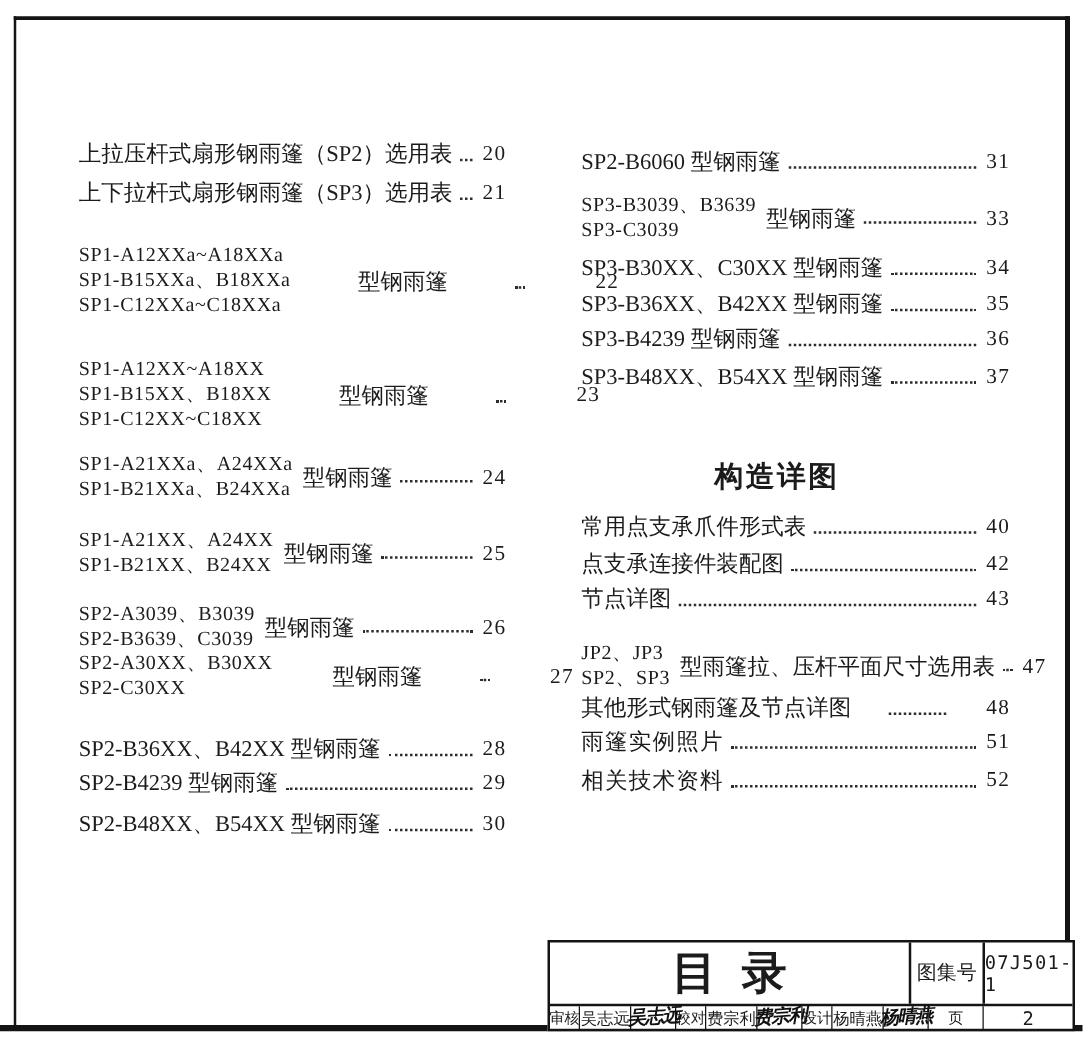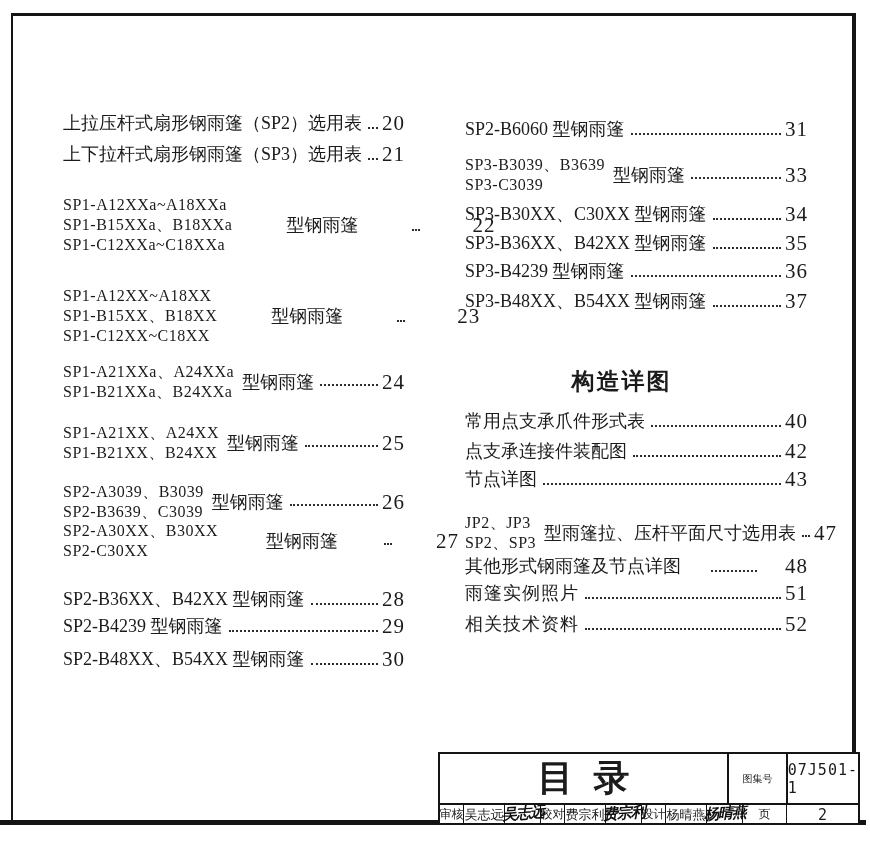--- a/index.html
+++ b/index.html
@@ -32,21 +32,21 @@
     font-size:18px;line-height:22px;white-space:nowrap;
   }
   .entry .text{flex:0 1 auto;overflow:hidden;}
   .leader{
     flex:1 1 8px;min-width:8px;align-self:flex-end;
     border-bottom:2px dotted #2e2e2e;
     margin:0 3px 5px 6px;height:0;
   }
   .pnum{
     flex:0 0 auto;min-width:24px;text-align:right;
-    font-size:21px;line-height:22px;letter-spacing:1px;
+    font-size:17px;line-height:22px;letter-spacing:1px;
   }
   .bold .text{
     font-family:"Liberation Sans",sans-serif;font-weight:normal;letter-spacing:1px;
   }
 
   .group-center{
     position:absolute;left:0;right:0;
     display:flex;align-items:center;white-space:nowrap;
   }
   .group-center .codes{display:flex;flex-direction:column;flex:0 0 auto;}
@@ -75,21 +75,21 @@
   .tb-row1{flex:1 1 auto;display:flex;box-sizing:border-box;}
   .tb-title{
     width:300px;box-sizing:border-box;border-right:2px solid #141414;
     display:flex;align-items:center;justify-content:center;
     font-family:"Liberation Sans",sans-serif;font-weight:bold;
     font-size:36px;letter-spacing:5px;text-indent:5px;
   }
   .tb-atlas-label{
     width:61px;box-sizing:border-box;border-right:2px solid #141414;
     display:flex;align-items:center;justify-content:center;
-    font-size:10px;
+    font-size:16px;
   }
   .tb-atlas-num{
     flex:1;display:flex;align-items:center;justify-content:center;
     font-family:"DejaVu Sans Mono",monospace;font-size:15px;letter-spacing:1px;
   }
   .tb-row2{
     height:27px;box-sizing:border-box;border-top:2px solid #141414;
     display:flex;align-items:stretch;
   }
   .tb-cell{

